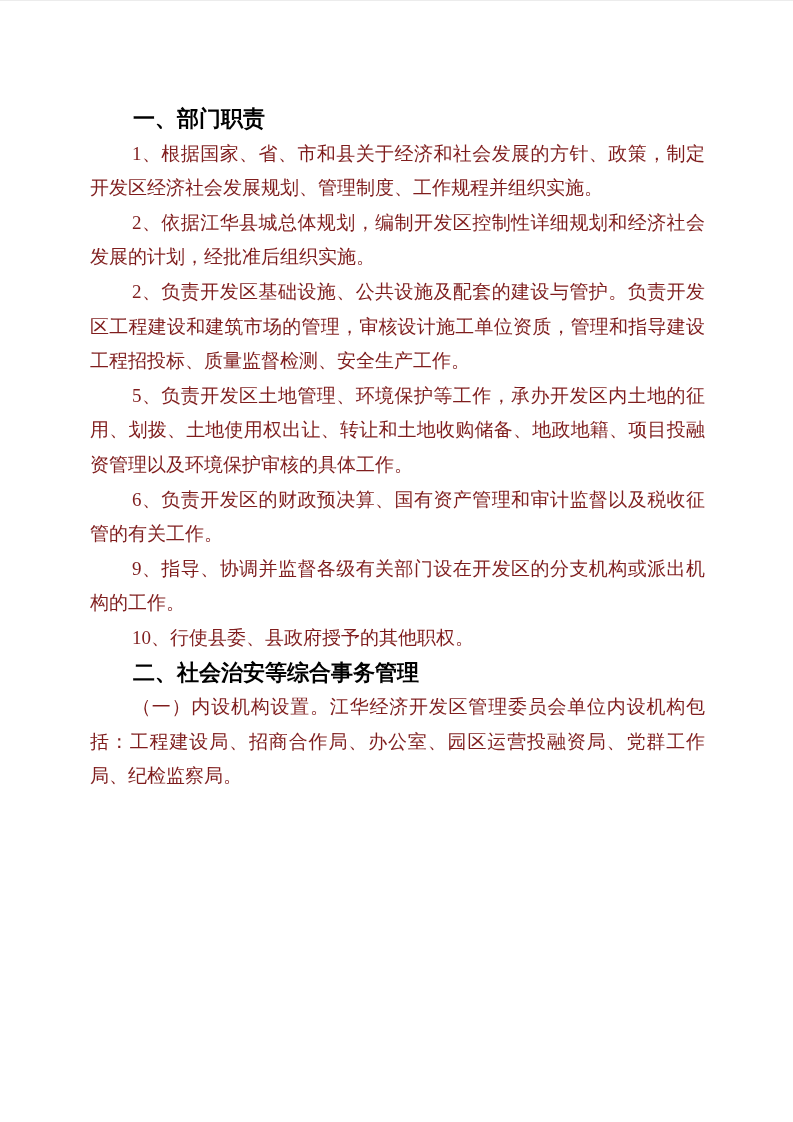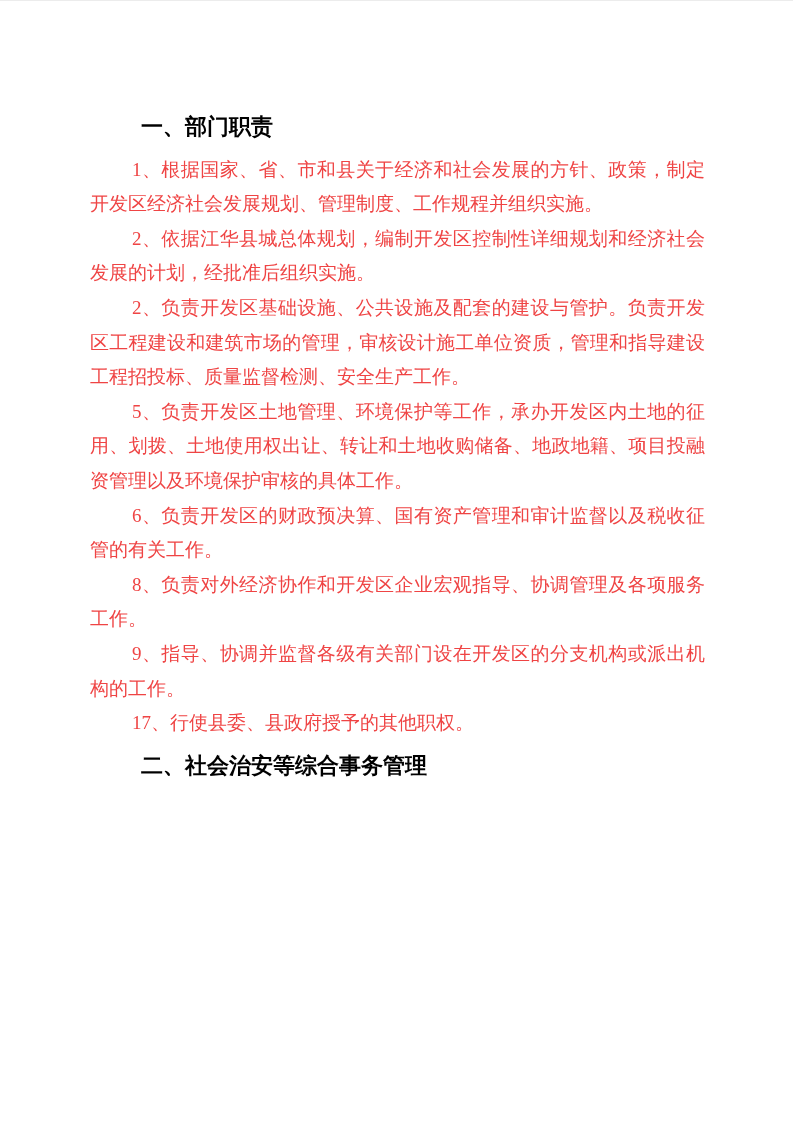--- a/index.html
+++ b/index.html
@@ -22,26 +22,26 @@
     left: 90px;
     top: 101px;
     width: 615px;
   }
   .para {
     margin: 0;
     font-size: 19px;
     line-height: 34.6px;
     text-align: justify;
     text-indent: 42px;
-    color: #ef4444;
+    color: #7f1d1d;
     word-break: normal;
     overflow-wrap: normal;
   }
   .heading {
-    margin: 8px;
+    margin: 0;
     font-size: 22px;
     line-height: 34.6px;
     font-weight: bold;
     text-indent: 43px;
     text-align: left;
     color: #000000;
     font-family: "Liberation Sans", "DejaVu Sans", sans-serif;
   }
 </style>
 </head>
@@ -57,23 +57,23 @@
     <p class="para">2、依据江华县城总体规划，编制开发区控制性详细规划和经济社会发展的计划，经批准后组织实施。</p>
 
     <p class="para">2、负责开发区基础设施、公共设施及配套的建设与管护。负责开发区工程建设和建筑市场的管理，审核设计施工单位资质，管理和指导建设工程招投标、质量监督检测、安全生产工作。</p>
 
 
     <p class="para">5、负责开发区土地管理、环境保护等工作，承办开发区内土地的征用、划拨、土地使用权出让、转让和土地收购储备、地政地籍、项目投融资管理以及环境保护审核的具体工作。</p>
 
     <p class="para">6、负责开发区的财政预决算、国有资产管理和审计监督以及税收征管的有关工作。</p>
 
 
-    <p class="para">8、负责对外经济协作和开发区企业宏观指导、协调管理及各项服务工作。</p>
 
     <p class="para">9、指导、协调并监督各级有关部门设在开发区的分支机构或派出机构的工作。</p>
 
-    <p class="para">17、行使县委、县政府授予的其他职权。</p>
+    <p class="para">10、行使县委、县政府授予的其他职权。</p>
 
     <h2 class="heading">二、社会治安等综合事务管理</h2>
 
+    <p class="para">（一）内设机构设置。江华经济开发区管理委员会单位内设机构包括：工程建设局、招商合作局、办公室、园区运营投融资局、党群工作局、纪检监察局。</p>
 
   </div>
 </div>
 
 </body></html>

